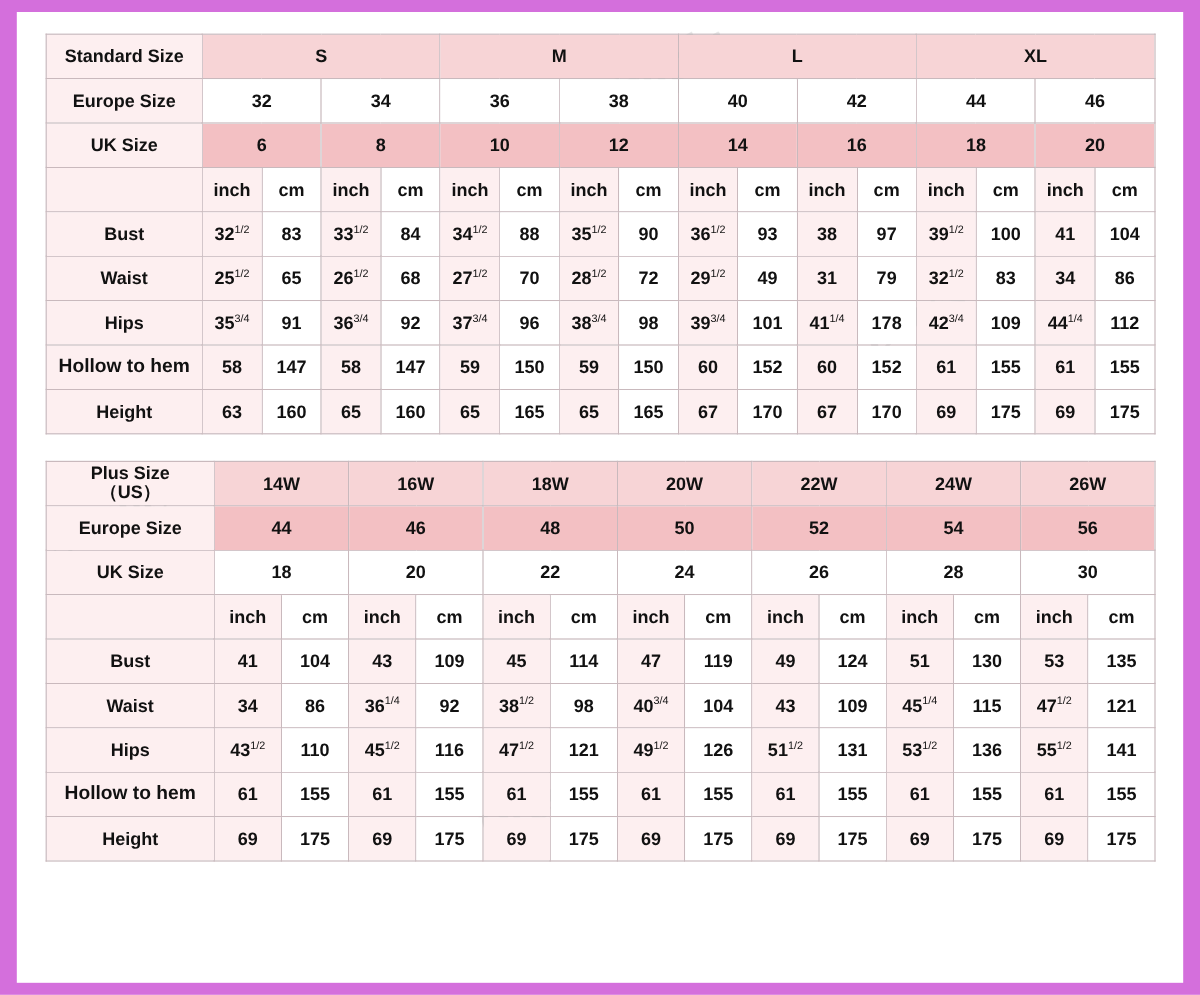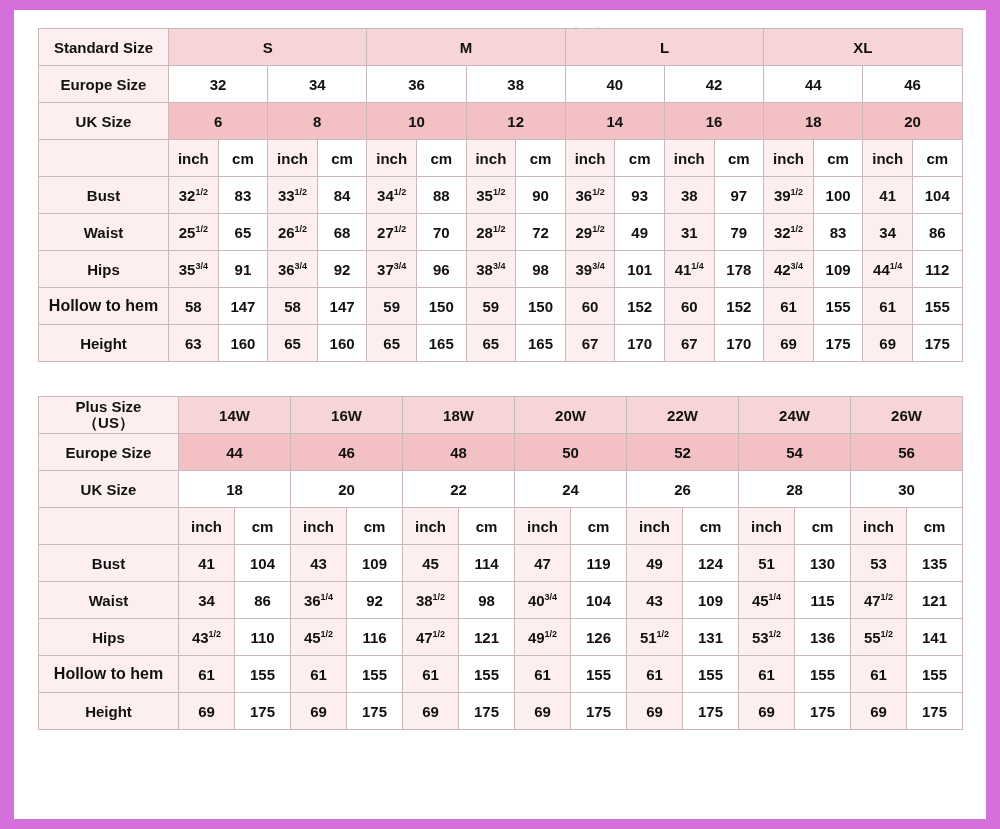--- a/index.html
+++ b/index.html
@@ -38,21 +38,21 @@
   .wm1 { left: 470px; top: 25px; font-size: 44px; transform: rotate(-28deg); }
   .wm2 { left: 700px; top: 230px; font-size: 40px; transform: rotate(-28deg); }
   .wm3 { left: 20px; top: 395px; font-size: 40px; transform: rotate(-28deg); }
   .wm4 { left: 380px; top: 640px; font-size: 40px; transform: rotate(-28deg); }
 
   table {
     border-collapse: collapse;
     width: 924px;
     table-layout: fixed;
   }
-  table.t1 { margin-bottom: 34px; }
+  table.t1 { margin-bottom: 22px; }
   td, th {
     border: 1px solid #c9b9bd;
     text-align: center;
     vertical-align: middle;
     font-size: 15px;
     font-weight: bold;
     color: #111;
     height: 36px;
     padding: 0;
     position: relative;
@@ -65,21 +65,21 @@
   }
   .hdr-dark { background: #f3c0c3; }
   .hdr-mid  { background: #f7d4d6; }
   .cell-a { background: #fdeff0; }
   .cell-b { background: #ffffff; }
   .blank { background: #fdeff0; }
   sup {
     font-size: 9px;
     vertical-align: super;
     line-height: 0;
-    font-weight: bold;
+    font-weight: normal;
   }
   .frac { white-space: nowrap; }
   .two-line { line-height: 1.05; }
   .small { font-size: 16px; }
 </style>
 </head>
 <body>
 
 <div class="page">
 

